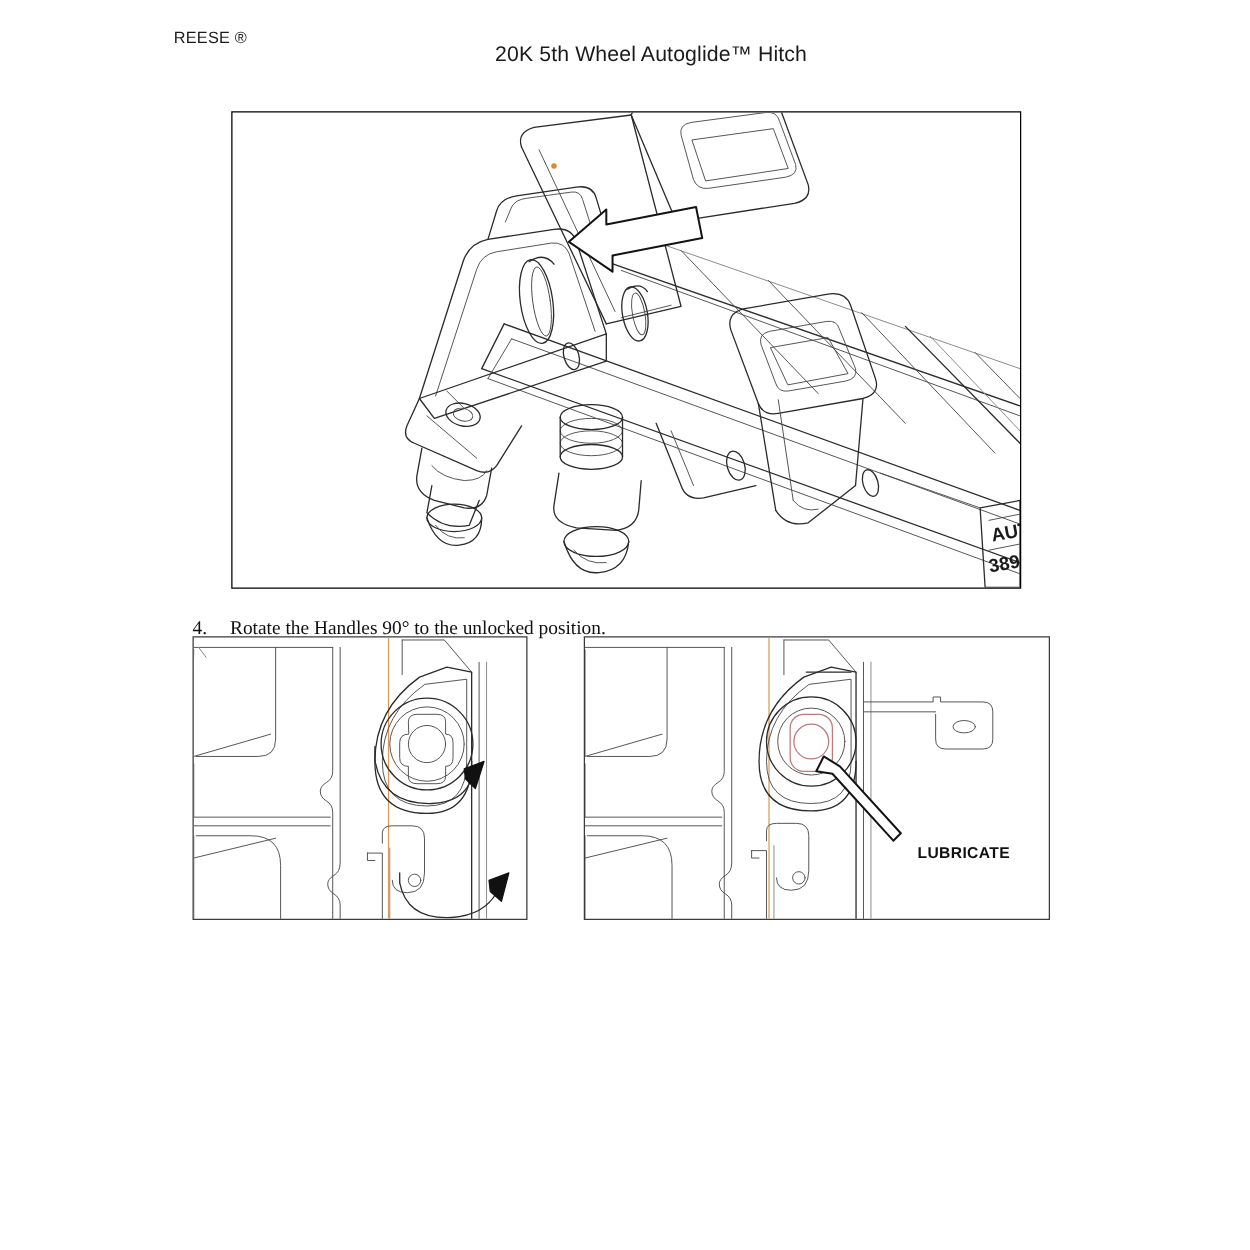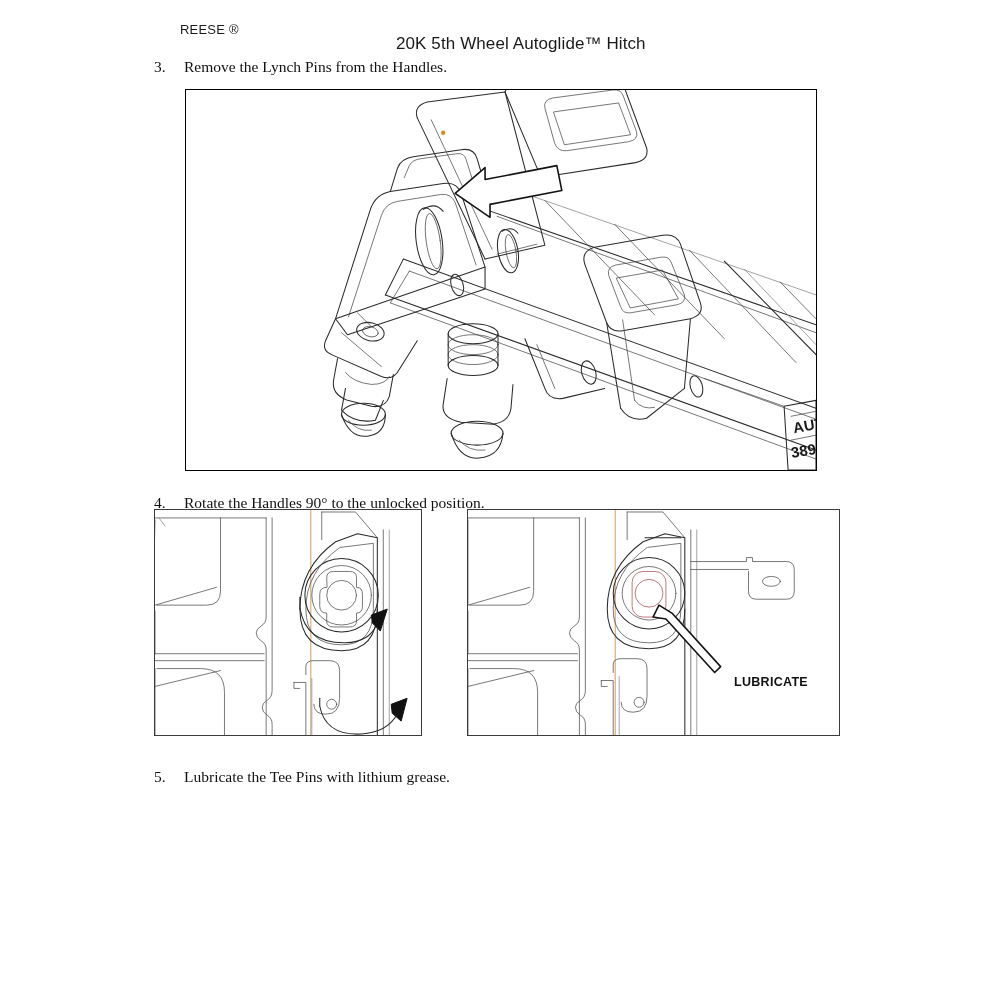--- a/index.html
+++ b/index.html
@@ -19,21 +19,20 @@
   
   .hdr-left {
     position: absolute;
     left: 139px;
     top: 22px;
     font-family: "Liberation Sans", sans-serif;
     font-size: 13px;
     color: #1a1a1a;
     letter-spacing: .2px;
     white-space: nowrap;
-    margin-left: 41px;
   }
   .hdr-center {
     position: absolute;
     left: 396px;
     top: 34px;
     font-family: "Liberation Sans", sans-serif;
     font-size: 17px;
     color: #1a1a1a;
     letter-spacing: .1px;
     white-space: nowrap;
@@ -119,23 +118,20 @@
 </style>
 </head>
 <body>
 
 <div class="page">
 
   <div class="hdr-left">REESE ®</div>
 
   <div class="hdr-center">20K 5th Wheel Autoglide™ Hitch</div>
 
-  <div class="step" id="step3">
-    <span class="num">3.</span><span class="txt">Remove the Lynch Pins from the Handles.</span>
-  </div>
 
   <div class="figure" id="fig-main">
     <svg viewBox="0 0 632 382" preserveAspectRatio="none">
 
       <g>
         <path class="ln" d="M218 170 L632 320"></path>
         <path class="ln-t" d="M224 182 L632 331"></path>
         <path class="ln" d="M200 206 L632 362"></path>
         <path class="ln-t" d="M205 214 L632 371"></path>
         <path class="ln" d="M218 170 L200 206"></path>
@@ -408,17 +404,14 @@
         <path class="ln-t" d="M134 172 L134 178 L140 178"></path>
         <circle cx="172" cy="194" r="5" class="ln-t"></circle>
         <path class="ln-g" d="M152 168 L152 227"></path>
       </g>
 
     </svg>
   </div>
 
   <div class="lbl-lub">LUBRICATE</div>
 
-  <div class="step" id="step5">
-    <span class="num">5.</span><span class="txt">Lubricate the Tee Pins with lithium grease.</span>
-  </div>
 
 </div>
 
 </body></html>

